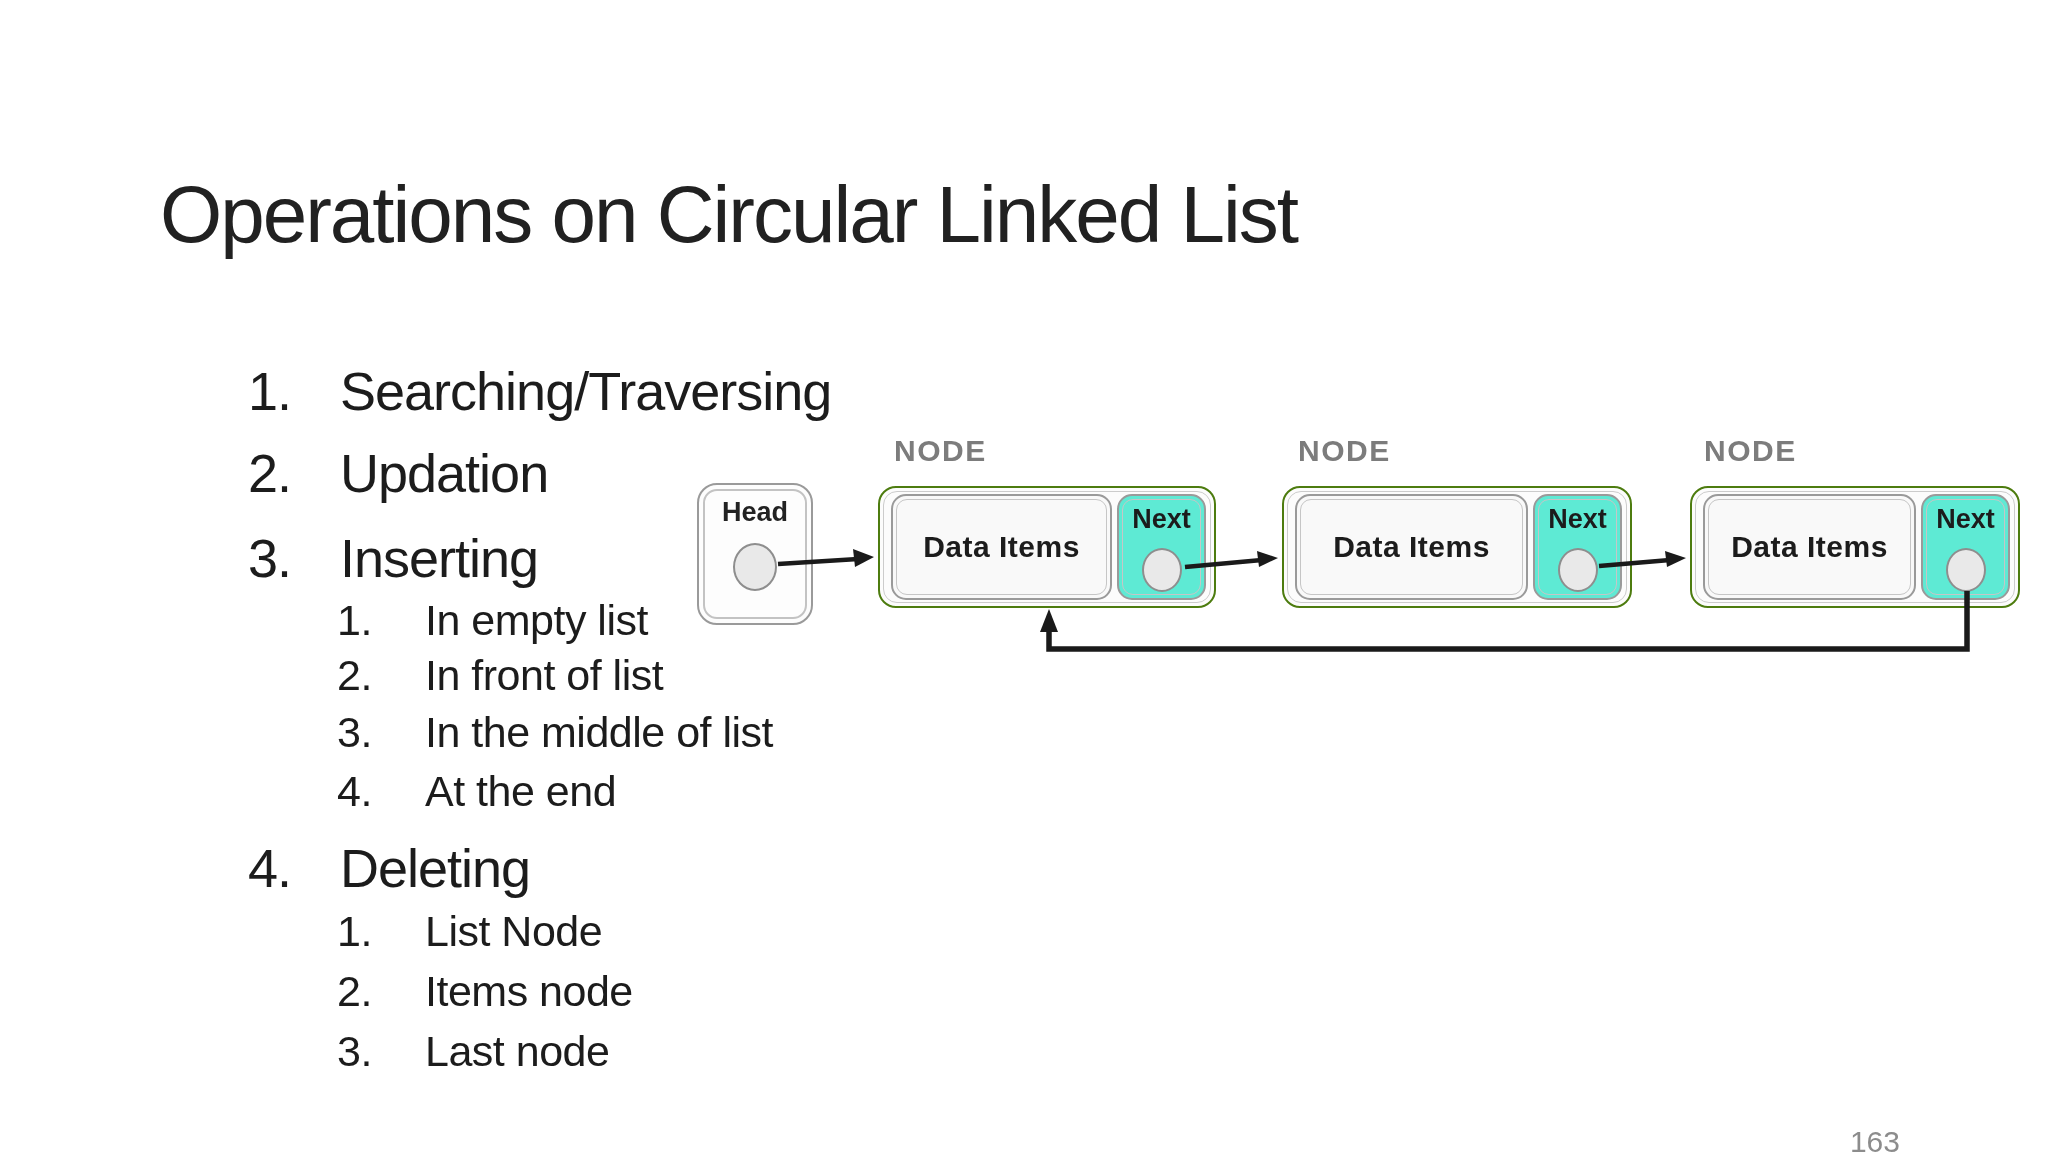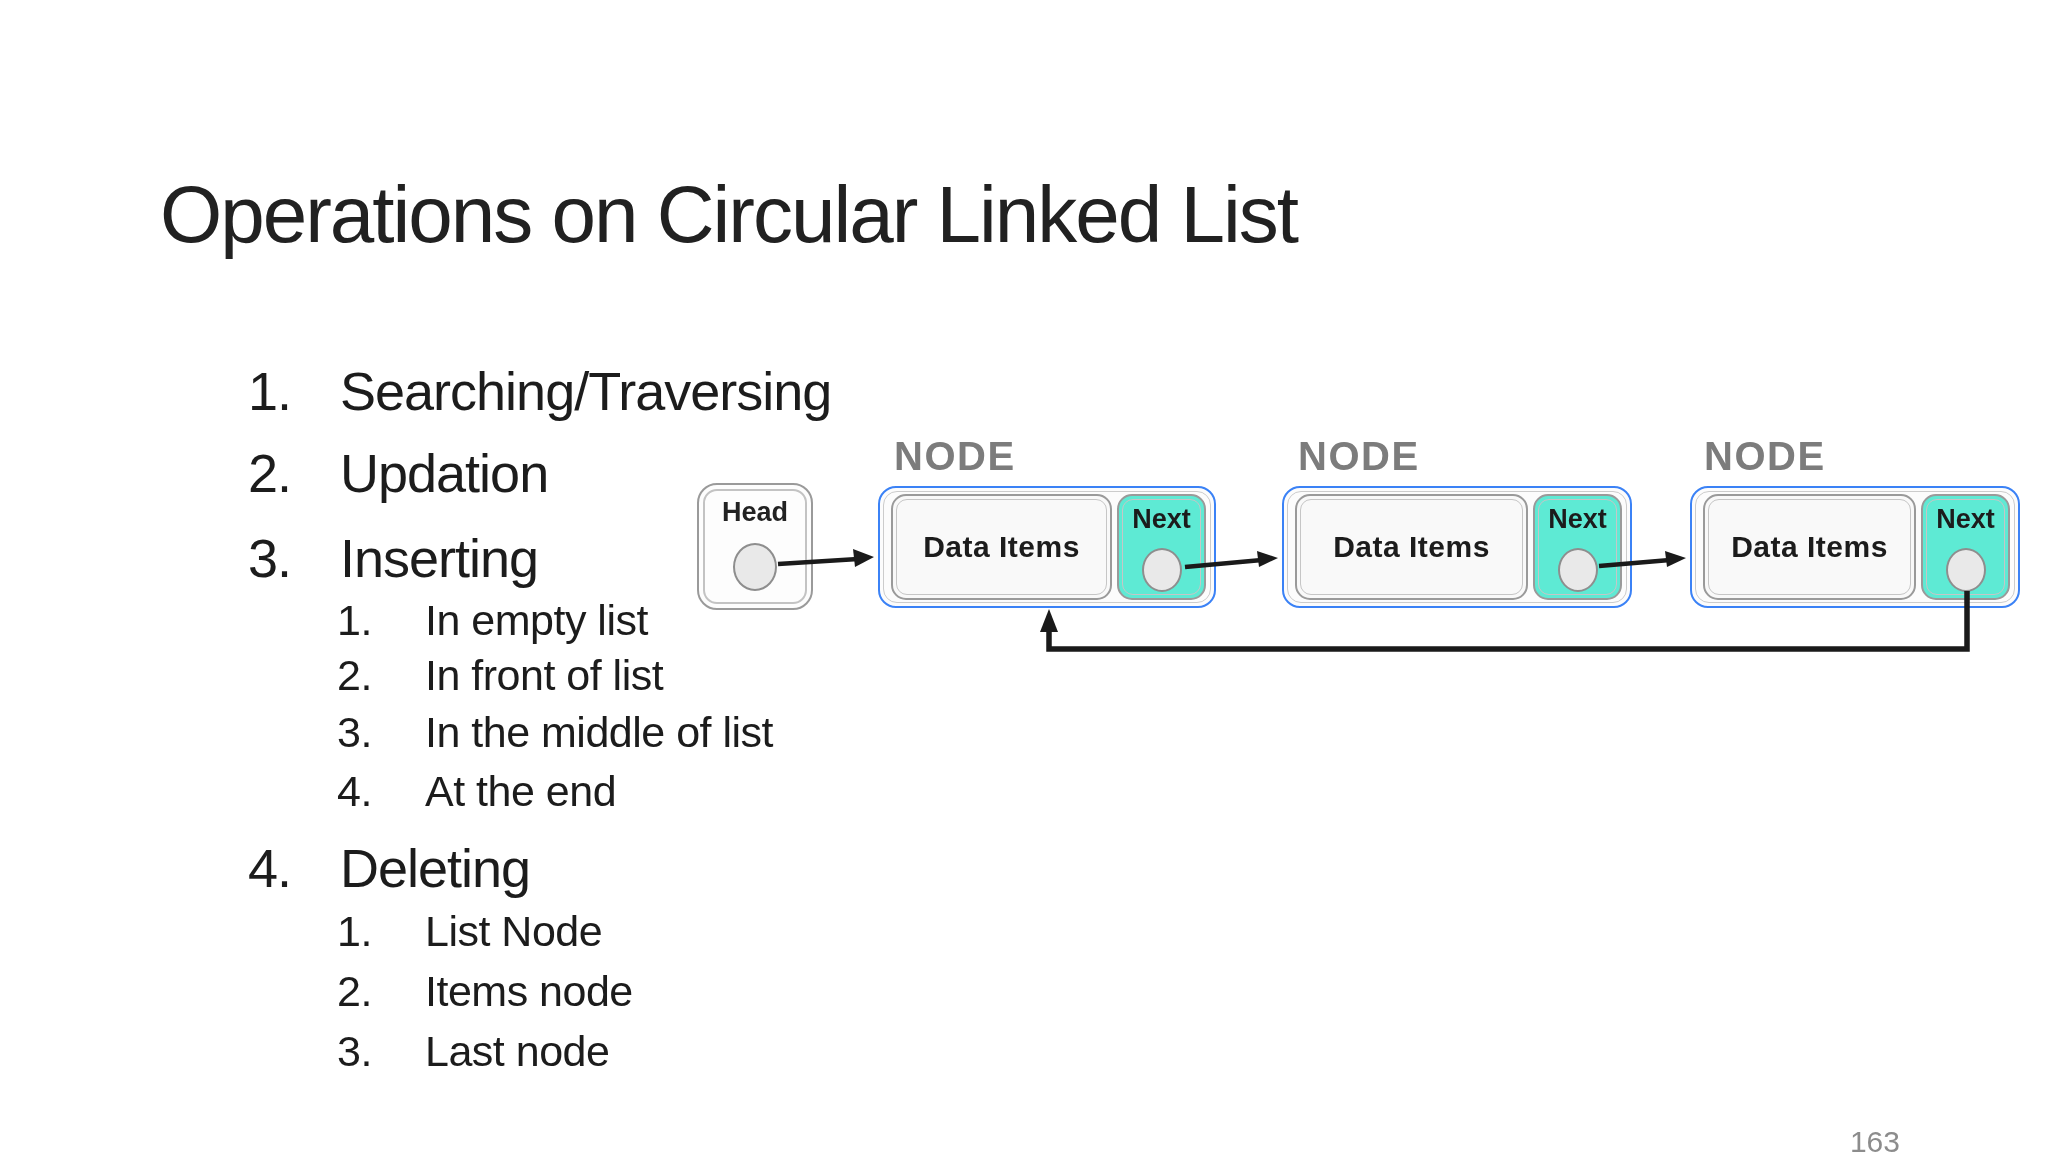--- a/index.html
+++ b/index.html
@@ -14,32 +14,32 @@
   .li{position:absolute;left:0;width:100%;color:#1c1c1c;white-space:nowrap;}
   .li span{position:absolute;display:block;}
   .li.main{font-size:54px;line-height:64px;letter-spacing:-1px;}
   .li.main .num{left:248px;}
   .li.main .txt{left:340px;}
   .li.sub{font-size:43px;line-height:52px;letter-spacing:-0.5px;}
   .li.sub .num{left:337px;}
   .li.sub .txt{left:425px;}
 
   
-  .node-caption{position:absolute;top:391px;font-size:40px;font-weight:700;
+  .node-caption{position:absolute;top:391px;font-size:30px;font-weight:700;
                 color:#7c7c7c;letter-spacing:1.5px;}
-  .head-box{position:absolute;left:697px;top:440px;width:116px;height:127px;
+  .head-box{position:absolute;left:697px;top:440px;width:116px;height:142px;
             border:2px solid #9a9a9a;border-radius:20px;background:#fdfdfd;box-sizing:border-box;}
   .head-inner{position:absolute;inset:4px;border:2px solid #c3c3c3;border-radius:14px;}
   .head-label{position:absolute;top:12px;left:0;width:100%;text-align:center;
               font-size:27px;font-weight:600;color:#222;}
   .p-circle{position:absolute;left:50%;border-radius:50%;background:#e9e9e9;
             border:2px solid #8e8e8e;box-sizing:border-box;}
   .head-box .p-circle{width:44px;height:48px;margin-left:-22px;top:58px;}
 
-  .node{position:absolute;top:443px;height:122px;border:2px solid #3b82f6;
+  .node{position:absolute;top:443px;height:122px;border:2px solid #4d7c0f;
         border-radius:18px;background:#fcfcfc;box-sizing:border-box;}
   .node-inner{position:absolute;inset:3px;border:1px solid #cccccc;border-radius:14px;}
   .databox{position:absolute;left:11px;top:6px;bottom:6px;border:2px solid #9a9a9a;
            border-radius:15px;background:#f9f9f9;box-sizing:border-box;
            display:flex;align-items:center;justify-content:center;}
   .databox::after,.nextbox::after{content:'';position:absolute;inset:3px;
            border:1px solid #c6c6c6;border-radius:11px;pointer-events:none;}
   .datalabel{font-size:30px;font-weight:600;color:#1c1c1c;letter-spacing:0.5px;}
   .nextbox{position:absolute;right:8px;top:6px;bottom:6px;width:89px;
            border:2px solid #9a9a9a;border-radius:15px;background:#5eead4;box-sizing:border-box;}

